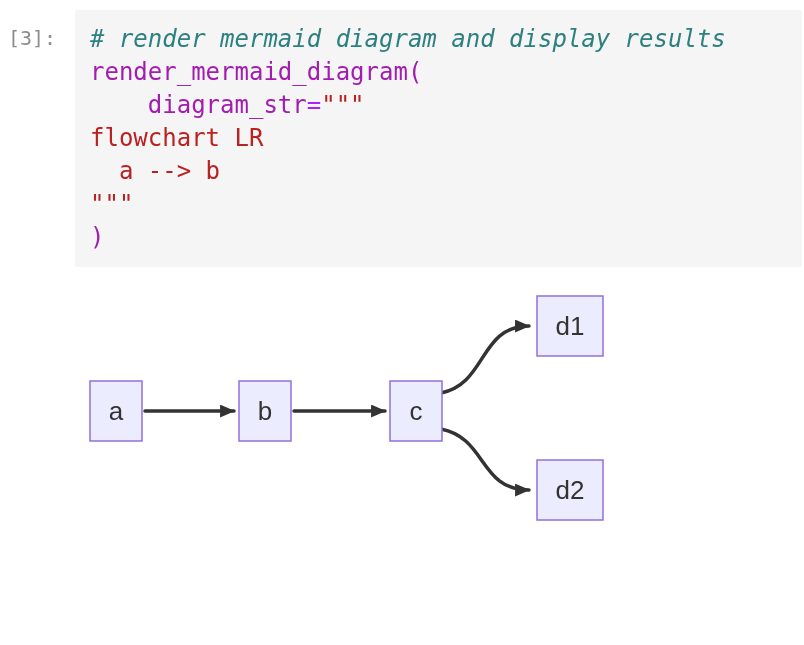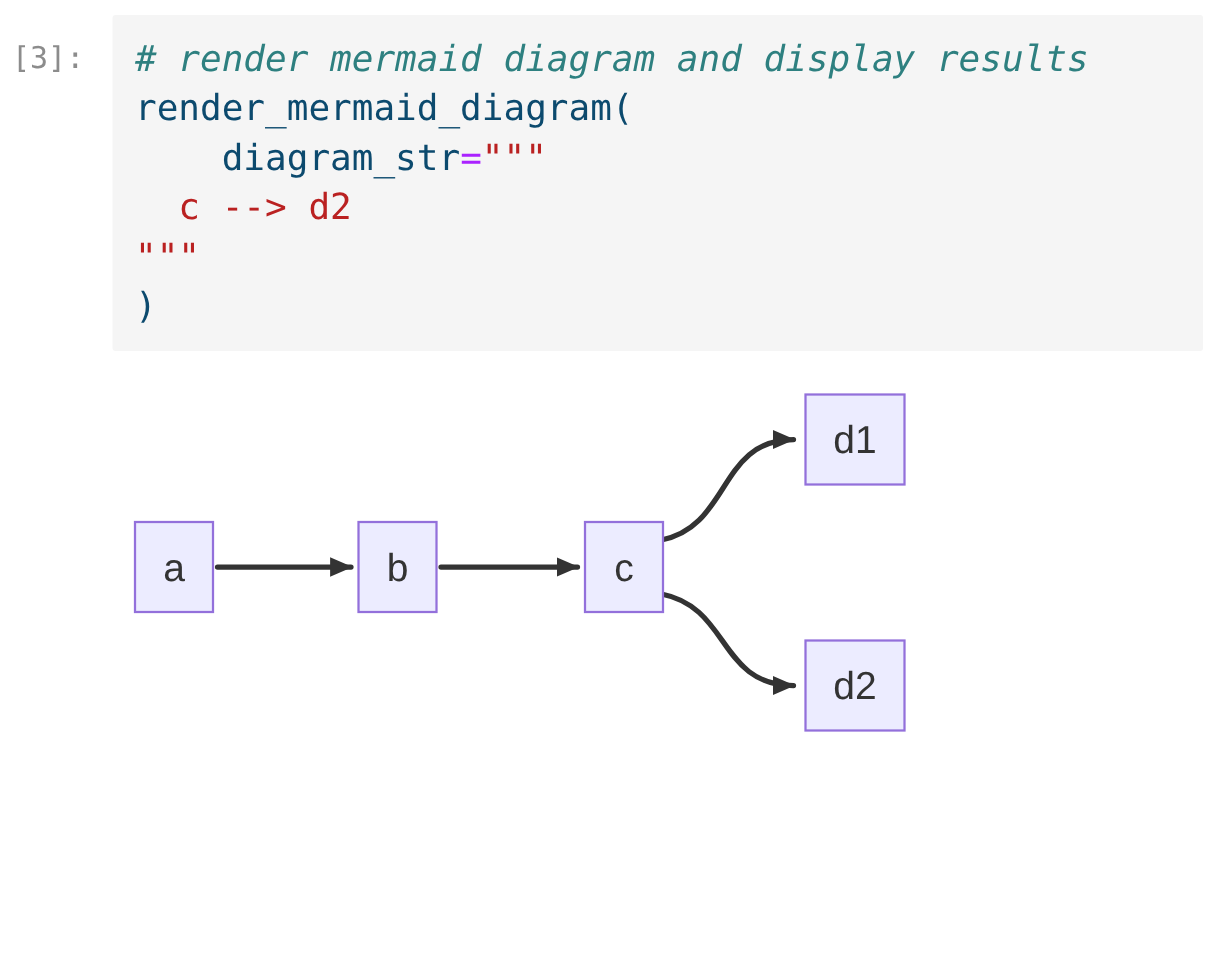--- a/index.html
+++ b/index.html
@@ -26,21 +26,21 @@
     flex: 1;
     margin-right: 2px;
     background: #f5f5f5;
     border-radius: 2px;
     padding: 13px 10px 13px 15px;
     font-family: "DejaVu Sans Mono", monospace;
     font-size: 24px;
     line-height: 33px;
   }
   .code-line { white-space: pre; }
-  .tok-plain    { color: #0c4a6e; }
+  .tok-plain    { color: #a21caf; }
   .tok-comment  { color: #2e8080; font-style: italic; }
   .tok-string   { color: #ba2121; }
   .tok-operator { color: #aa22ff; }
 
   
   .output-area { margin-top: 14px; margin-left: 77px; }
   .flow-node rect {
     fill: #ececff;
     stroke: #9370db;
     stroke-width: 1.5;
@@ -63,21 +63,22 @@
 
 <div class="page">
 
   <div class="cell">
     <div class="prompt">[3]:</div>
 
     <div class="code-editor">
       <div class="code-line"><span class="tok-comment"># render mermaid diagram and display results</span></div>
       <div class="code-line"><span class="tok-plain">render_mermaid_diagram(</span></div>
       <div class="code-line"><span class="tok-plain">    diagram_str</span><span class="tok-operator">=</span><span class="tok-string">"""</span></div>
-      <div class="code-line"><span class="tok-string">  c --&gt; d2</span></div>
+      <div class="code-line"><span class="tok-string">flowchart LR</span></div>
+      <div class="code-line"><span class="tok-string">  a --&gt; b</span></div>
       <div class="code-line"><span class="tok-string">"""</span></div>
       <div class="code-line"><span class="tok-plain">)</span></div>
     </div>
   </div>
 
   <div class="output-area">
     <svg width="524" height="248" viewBox="0 0 524 248">
       <defs>
         <marker id="arrowhead" viewBox="0 0 14 12" refX="13" refY="6" markerWidth="15" markerHeight="13" markerUnits="userSpaceOnUse" orient="auto">
           <path d="M0,0 L14,6 L0,12 z" fill="#333333"></path>

